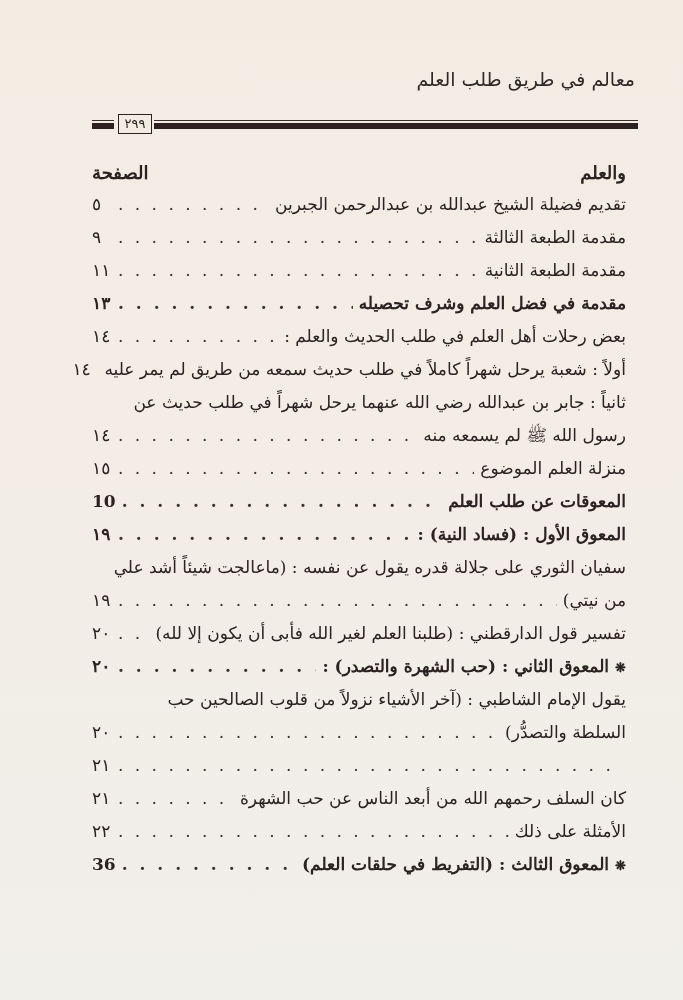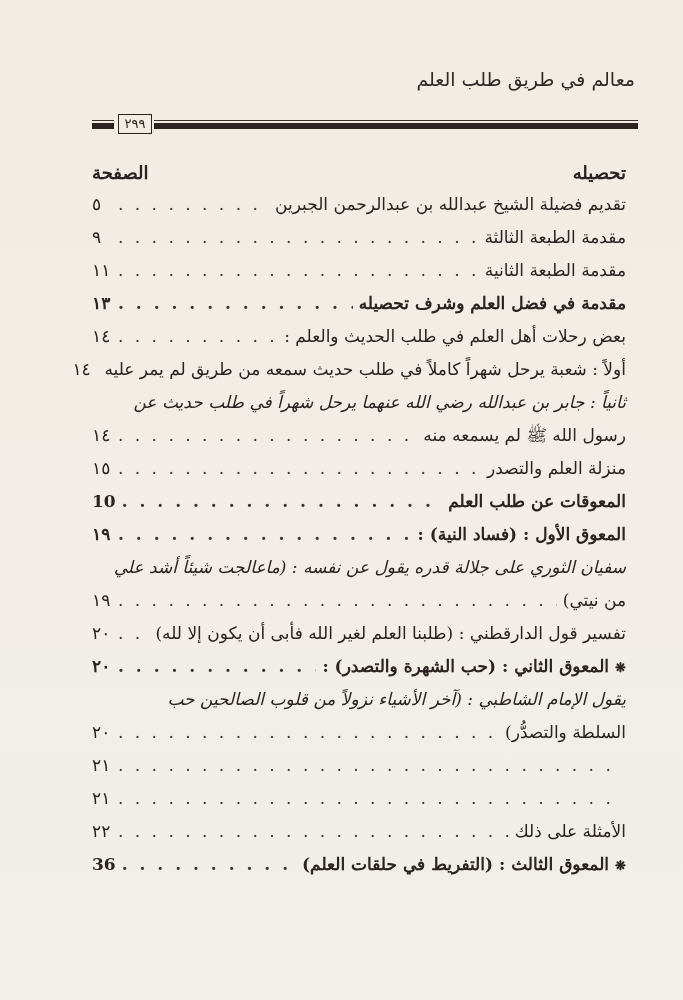--- a/index.html
+++ b/index.html
@@ -39,40 +39,40 @@
     font-size: 17px; height: 33px; line-height: 33px;
   }
   .toc-row.bold { font-weight: bold; }
   .toc-title { white-space: nowrap; text-align: center; }
   .toc-dots {
     flex: 1; overflow: hidden; white-space: nowrap;
     margin: 0 6px; color: #3a302c; letter-spacing: 3px; direction: ltr; text-align: left;
   }
   .toc-dots::before { content: ". . . . . . . . . . . . . . . . . . . . . . . . . . . . . . . . . . . . . . . . . . . . . . . . . . . . . . . . . . . . . . . ."; }
   .toc-page { white-space: nowrap; min-width: 20px; text-align: left; }
-  .toc-line-only { font-size: 17px; height: 33px; line-height: 33px; white-space: nowrap; direction: rtl; text-align: justify; font-style: italic; }
+  .toc-line-only { font-size: 17px; height: 33px; line-height: 33px; white-space: nowrap; direction: rtl; text-align: justify; }
   .star { font-size: 13px; margin-left: 6px; }
 </style>
 </head>
 <body>
 
 <div class="page">
   <div class="running-title">معالم في طريق طلب العلم</div>
 
   <div class="header-rule">
     <div class="rule-left-thin"></div>
     <div class="rule-left"></div>
     <div class="page-number">٢٩٩</div>
     <div class="rule-thin"></div>
     <div class="rule-thick"></div>
   </div>
 
   <div class="toc" id="toc">
     <div class="toc-head">
-      <span>تحصيله</span>
+      <span>والعلم</span>
       <span>الصفحة</span>
     </div>
     <div id="toc-entries">
         <div class="toc-row">
           <span class="toc-title">تقديم فضيلة الشيخ عبدالله بن عبدالرحمن الجبرين</span>
           <span class="toc-dots"></span>
           <span class="toc-page">٥</span>
         </div>
         <div class="toc-row">
           <span class="toc-title">مقدمة الطبعة الثالثة</span>
@@ -99,21 +99,21 @@
           <span class="toc-dots"></span>
           <span class="toc-page">١٤</span>
         </div>
         <div class="toc-line-only">ثانياً : جابر بن عبدالله رضي الله عنهما يرحل شهراً في طلب حديث عن</div>
         <div class="toc-row">
           <span class="toc-title">رسول الله ﷺ لم يسمعه منه</span>
           <span class="toc-dots"></span>
           <span class="toc-page">١٤</span>
         </div>
         <div class="toc-row">
-          <span class="toc-title">منزلة العلم والتصدر</span>
+          <span class="toc-title">منزلة العلم الموضوع</span>
           <span class="toc-dots"></span>
           <span class="toc-page">١٥</span>
         </div>
         <div class="toc-row bold">
           <span class="toc-title">المعوقات عن طلب العلم</span>
           <span class="toc-dots"></span>
           <span class="toc-page">10</span>
         </div>
         <div class="toc-row bold">
           <span class="toc-title">المعوق الأول : (فساد النية) :</span>
@@ -141,20 +141,21 @@
         <div class="toc-row">
           <span class="toc-title">السلطة والتصدُّر)</span>
           <span class="toc-dots"></span>
           <span class="toc-page">٢٠</span>
         </div>
         <div class="toc-row">
           <span class="toc-dots"></span>
           <span class="toc-page">٢١</span>
         </div>
         <div class="toc-row">
+          <span class="toc-title">كان السلف رحمهم الله من أبعد الناس عن حب الشهرة</span>
           <span class="toc-dots"></span>
           <span class="toc-page">٢١</span>
         </div>
         <div class="toc-row">
           <span class="toc-title">الأمثلة على ذلك</span>
           <span class="toc-dots"></span>
           <span class="toc-page">٢٢</span>
         </div>
         <div class="toc-row bold">
           <span class="star">❋</span>

